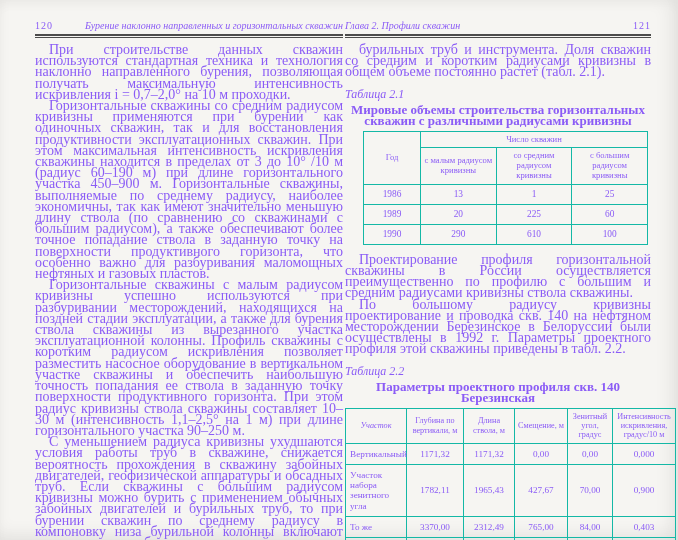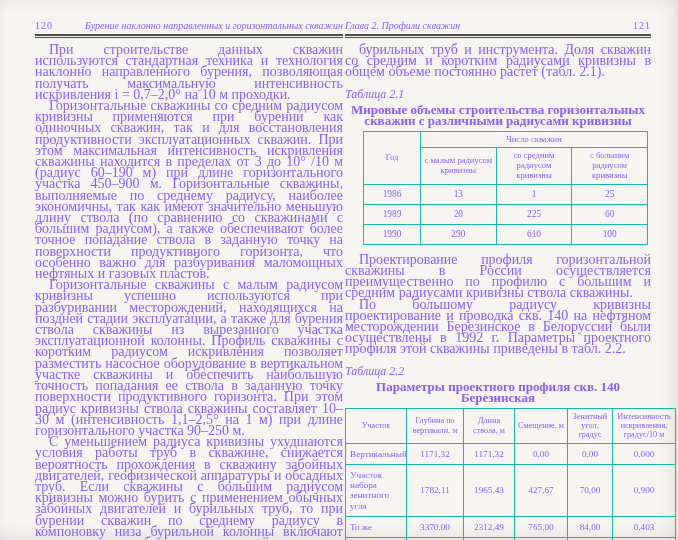--- a/index.html
+++ b/index.html
@@ -42,21 +42,21 @@
 
   .t1{width:285px;margin-left:18px;font-size:9.4px;}
   .t1 th{font-size:8.6px;line-height:9.8px;text-align:center;padding:3px 2px;}
   .t1 td{text-align:center;padding:4.5px 2px;}
   .t1 .col-year{width:52px;}
 
   .t2{width:306px;margin-top:2px;font-size:9.2px;}
   .t2 th{font-size:8.2px;line-height:9.4px;text-align:center;padding:3px 1px;}
   .t2 td{text-align:center;padding:5px 2px;line-height:10.2px;}
   .t2 td.lbl{text-align:left;padding-left:4px;}
-  .t2 .c0{width:58px;}.t2 .c1{width:54px;}.t2 .c2{width:48px;}
+  .t2 .c0{width:58px;font-style:italic;}.t2 .c1{width:54px;}.t2 .c2{width:48px;}
   .t2 .c3{width:50px;}.t2 .c4{width:42px;}.t2 .c5{width:60px;}
   .gap-m{height:9px;}
 </style>
 </head>
 <body>
 
 <div class="spread">
 
   <div class="page page-left">
     <div class="runhead">

